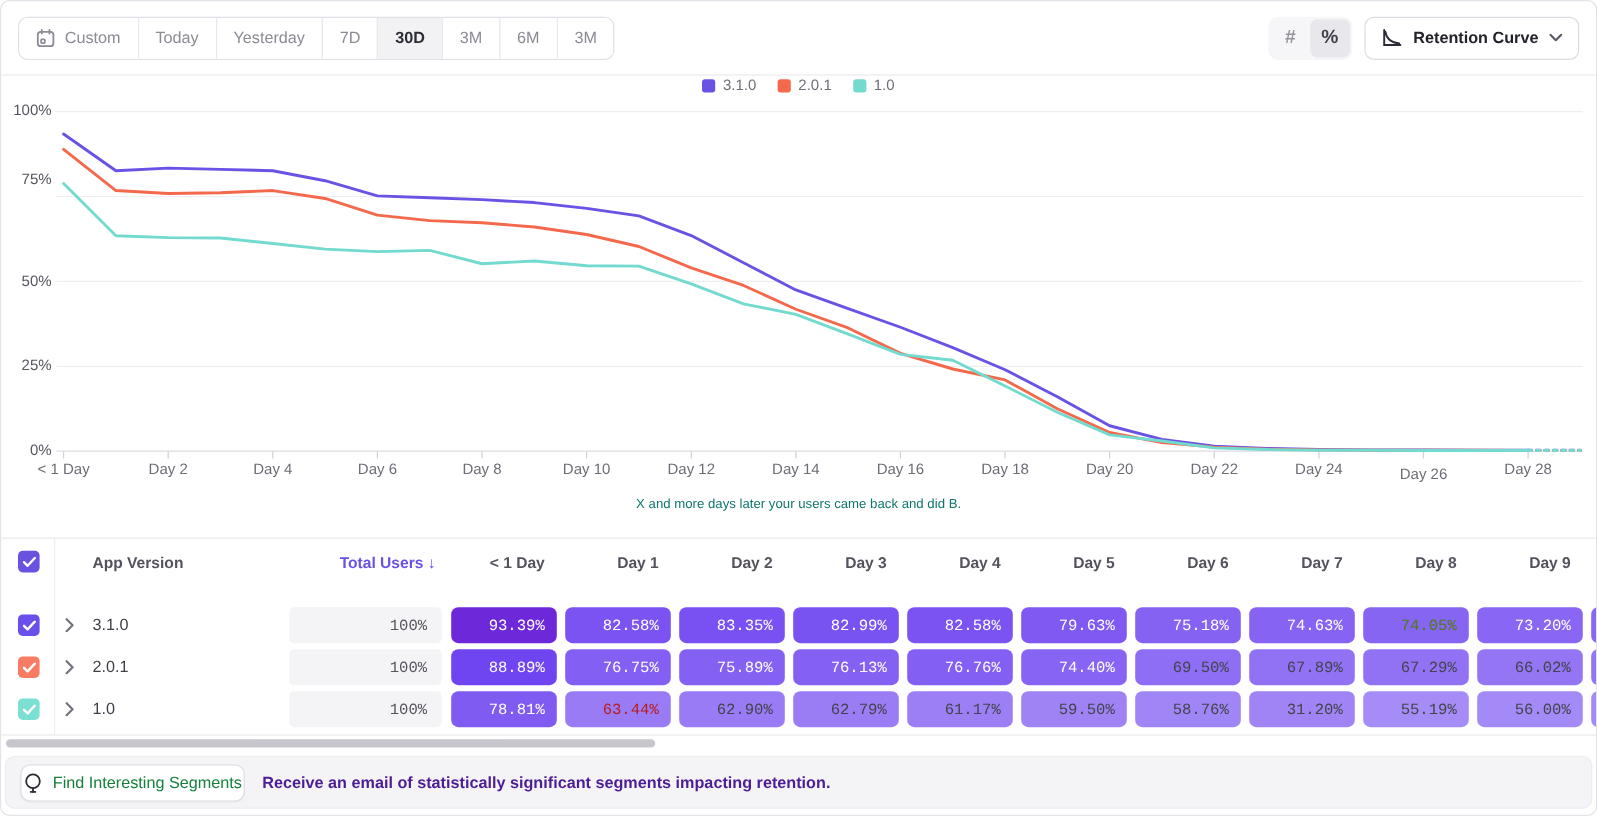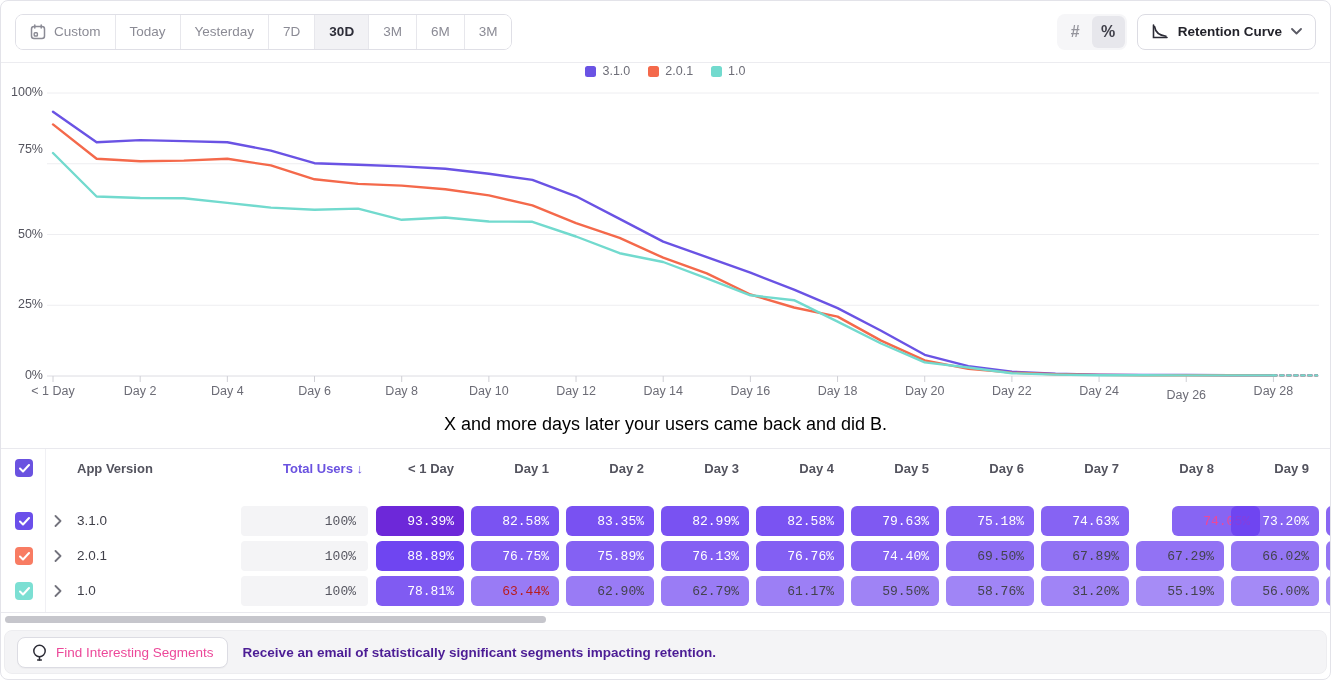--- a/index.html
+++ b/index.html
@@ -28,21 +28,21 @@
     font-size:13.5px; font-weight:700; color:#23232b; }
   
   #legend { position:absolute; top:63px; left:0; width:100%; display:flex;
     justify-content:center; gap:18px; }
   .legend-item { display:flex; align-items:center; gap:6px; font-size:12.5px; color:#6e6e78; cursor:pointer; }
   .legend-swatch { width:11px; height:11px; border-radius:2.5px; }
   #chart-svg { position:absolute; top:62px; left:0; }
   .ylab { position:absolute; width:36px; text-align:right; font-size:12.5px; color:#54545e; }
   .xlab { position:absolute; transform:translateX(-50%); font-size:12.5px; color:#6c6c76; white-space:nowrap; }
   #chart-caption { position:absolute; top:413px; left:0; width:100%; text-align:center;
-    font-size:18px; color:#000000; }
+    font-size:11px; color:#0f766e; }
   
   #tbl-top-border { position:absolute; top:447px; left:0; width:100%; height:1px; background:#e9e9ee; }
   #tbl-bottom-border { position:absolute; top:611px; left:0; width:100%; height:1px; background:#e9e9ee; }
   #tbl-vdivider { position:absolute; top:448px; left:44px; width:1px; height:163px; background:#f0f0f4; }
   .chk { position:absolute; width:18px; height:18px; border-radius:4px;
     display:flex; align-items:center; justify-content:center; cursor:pointer; }
   .hdr-cell { position:absolute; font-size:13px; font-weight:700; color:#53535e; }
   .hdr-day { text-align:right; cursor:pointer; }
   .total-hdr { color:#6a52e0; cursor:pointer; }
   .chev { position:absolute; cursor:pointer; display:flex; }
@@ -52,23 +52,23 @@
     display:flex; align-items:center; justify-content:flex-end; padding-right:12px; }
   .val-cell { position:absolute; width:88px; height:30px; border-radius:6px; cursor:pointer;
     font-family:"Liberation Mono", monospace; font-size:13px;
     display:flex; align-items:center; justify-content:flex-end; padding-right:10px; }
   
   #scroll-thumb { position:absolute; top:615px; left:4px; width:541px; height:7px;
     border-radius:4px; background:#c6c6cc; cursor:pointer; }
   #footer { position:absolute; top:629px; left:3px; right:3px; height:44px;
     background:#f4f4f6; border:1px solid #ededf0; border-radius:8px;
     display:flex; align-items:center; padding:0 12px; }
-  #segments-btn { display:flex; align-items:center; gap:8px; height:31px; padding:0 13px;
+  #segments-btn { display:flex; align-items:center; gap:8px; height:31px; padding:0 1px;
     background:#fff; border:1px solid #dcdce3; border-radius:8px; cursor:pointer;
-    font-size:13.5px; font-weight:500; color:#ec4899; box-shadow:0 1px 1px rgba(0,0,0,0.03); }
+    font-size:13.5px; font-weight:500; color:#15803d; box-shadow:0 1px 1px rgba(0,0,0,0.03); }
   #footer-msg { margin-left:15px; font-size:13.5px; font-weight:700; color:#4c1d95; }
 </style>
 </head>
 <body>
 
 <div id="card">
 
   <div id="toolbar">
     <div id="range-group">
         <div class="range-seg">
@@ -226,21 +226,21 @@
       <div class="ver-label" style="left: 76px; top: 512px;">3.1.0</div>
       <div class="total-cell" style="left: 240px; top: 505px;">100%</div>
       <div class="val-cell" style="left: 375px; top: 505px; background: #6d28d9; color: rgb(255, 255, 255);">93.39%</div>
       <div class="val-cell" style="left: 470px; top: 505px; background: rgba(104, 60, 240, 0.882); color: rgb(255, 255, 255);">82.58%</div>
       <div class="val-cell" style="left: 565px; top: 505px; background: rgba(104, 60, 240, 0.89); color: rgb(255, 255, 255);">83.35%</div>
       <div class="val-cell" style="left: 660px; top: 505px; background: rgba(104, 60, 240, 0.886); color: rgb(255, 255, 255);">82.99%</div>
       <div class="val-cell" style="left: 755px; top: 505px; background: rgba(104, 60, 240, 0.882); color: rgb(255, 255, 255);">82.58%</div>
       <div class="val-cell" style="left: 850px; top: 505px; background: rgba(104, 60, 240, 0.85); color: rgb(255, 255, 255);">79.63%</div>
       <div class="val-cell" style="left: 945px; top: 505px; background: rgba(104, 60, 240, 0.804); color: rgb(255, 255, 255);">75.18%</div>
       <div class="val-cell" style="left: 1040px; top: 505px; background: rgba(104, 60, 240, 0.8); color: rgb(255, 255, 255);">74.63%</div>
-      <div class="val-cell" style="left: 1135px; top: 505px; background: rgba(104, 60, 240, 0.792); color: #ec4899; margin-left: 36px;">74.05%</div>
+      <div class="val-cell" style="left: 1135px; top: 505px; background: rgba(104, 60, 240, 0.792); color: #4d7c0f;">74.05%</div>
       <div class="val-cell" style="left: 1230px; top: 505px; background: rgba(104, 60, 240, 0.784); color: rgb(255, 255, 255);">73.20%</div>
       <div class="val-cell" style="left: 1325px; top: 505px; background: rgba(104, 60, 240, 0.784);"></div>
       <div class="chk" style="left: 14px; top: 546px; background: rgb(248, 124, 99);">
         <svg width="11" height="9" viewBox="0 0 11 9" fill="none">
           <path d="M1 4.5 L4 7.5 L10 1" stroke="#fff" stroke-width="2" stroke-linecap="round" stroke-linejoin="round"></path>
         </svg>
       </div>
       <div class="chev" style="left: 53px; top: 549px;">
         <svg width="8" height="12" viewBox="0 0 8 12" fill="none">
           <path d="M1.5 1 L6.5 6 L1.5 11" stroke="#73737d" stroke-width="1.8" stroke-linecap="round" stroke-linejoin="round"></path>

